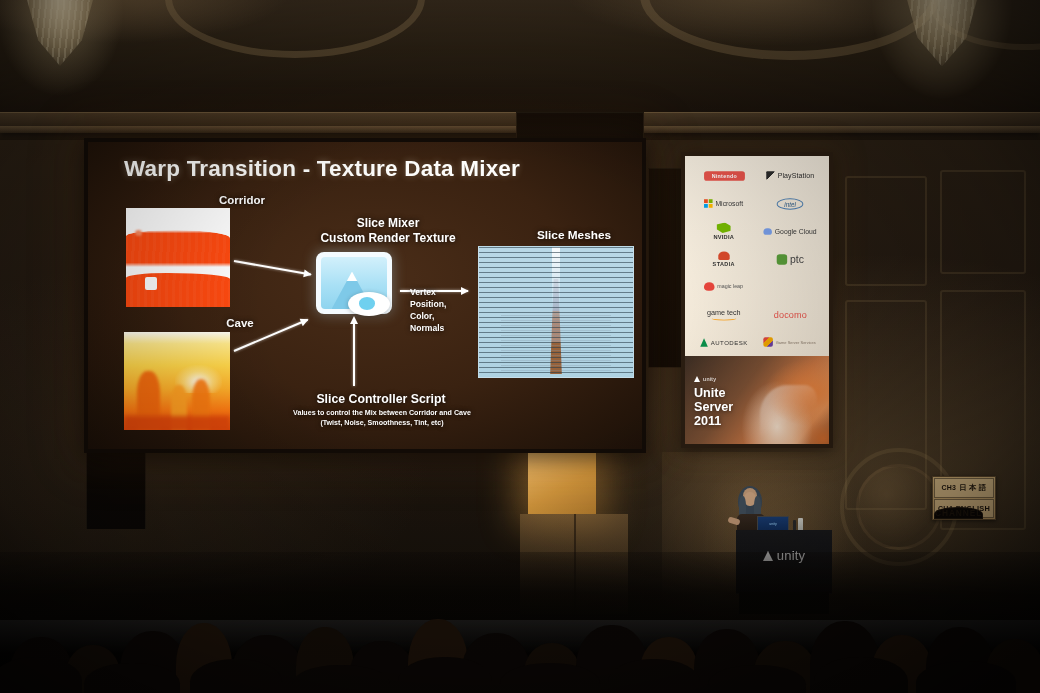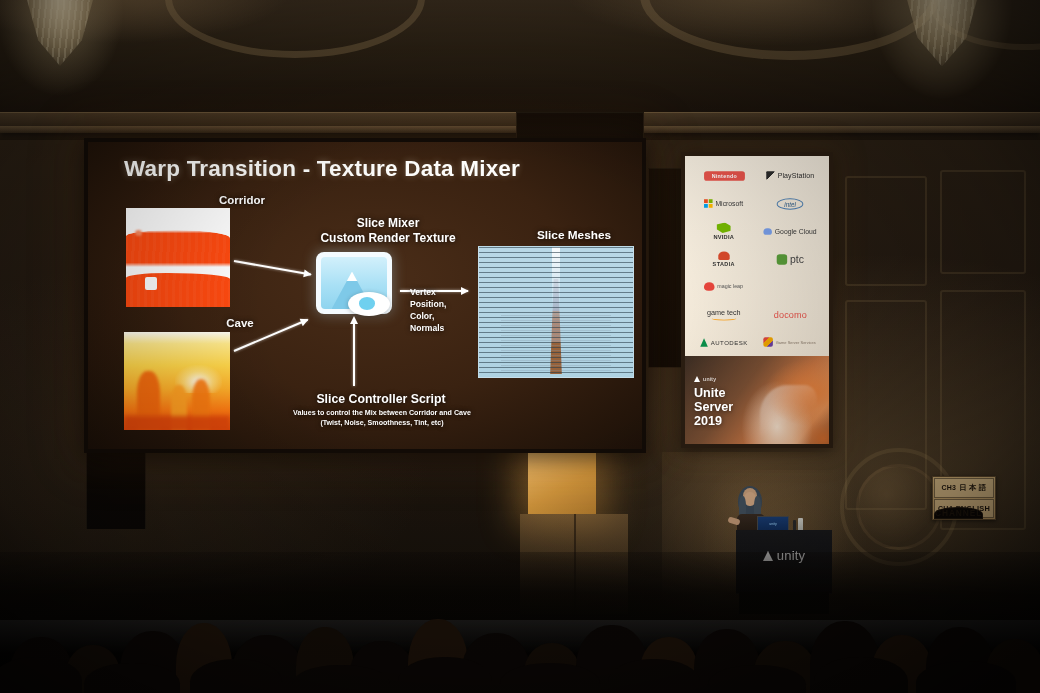--- a/index.html
+++ b/index.html
@@ -476,21 +476,21 @@
 
       <div class="banner-art"></div>
       <div class="unite-block">
         <div class="unite-logo">
           <span class="unity-tri"></span>
           <span class="unity-word">unity</span>
         </div>
         <div class="unite-txt">
           <div>Unite</div>
           <div>Server</div>
-          <div>2019</div>
+          <div>2011</div>
         </div>
       </div>
     </div>
   </div>
 
   <div class="podium-glow"></div>
   <div class="speaker">
     <div class="sp-hair"></div>
     <div class="sp-head"></div>
     <div class="sp-face"></div>

